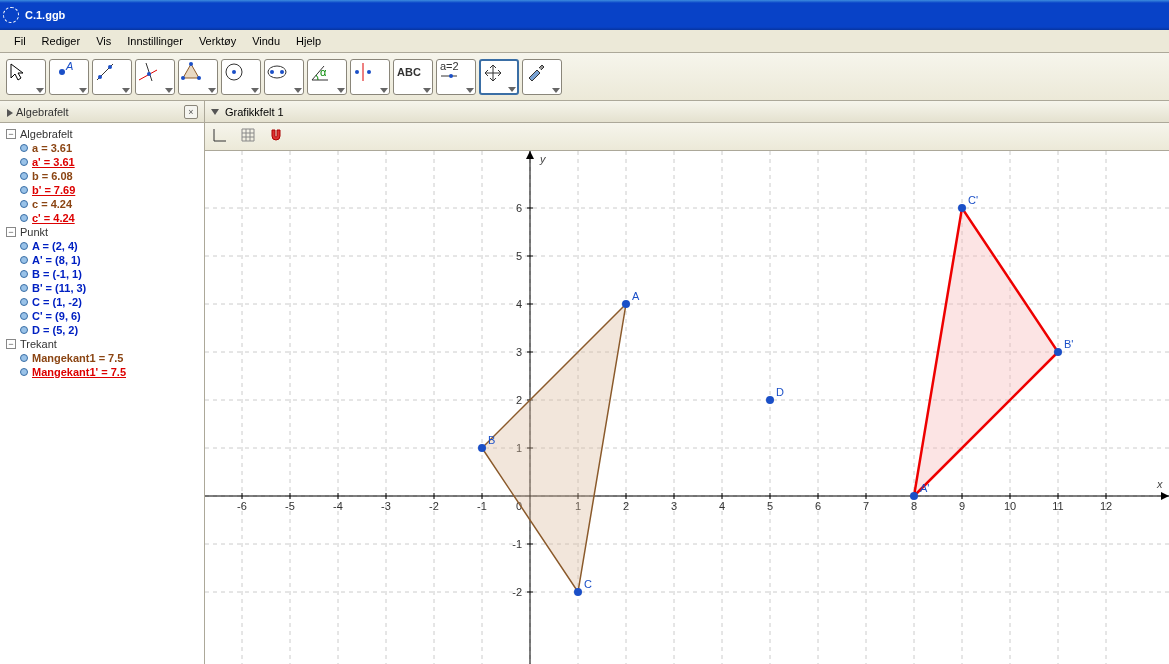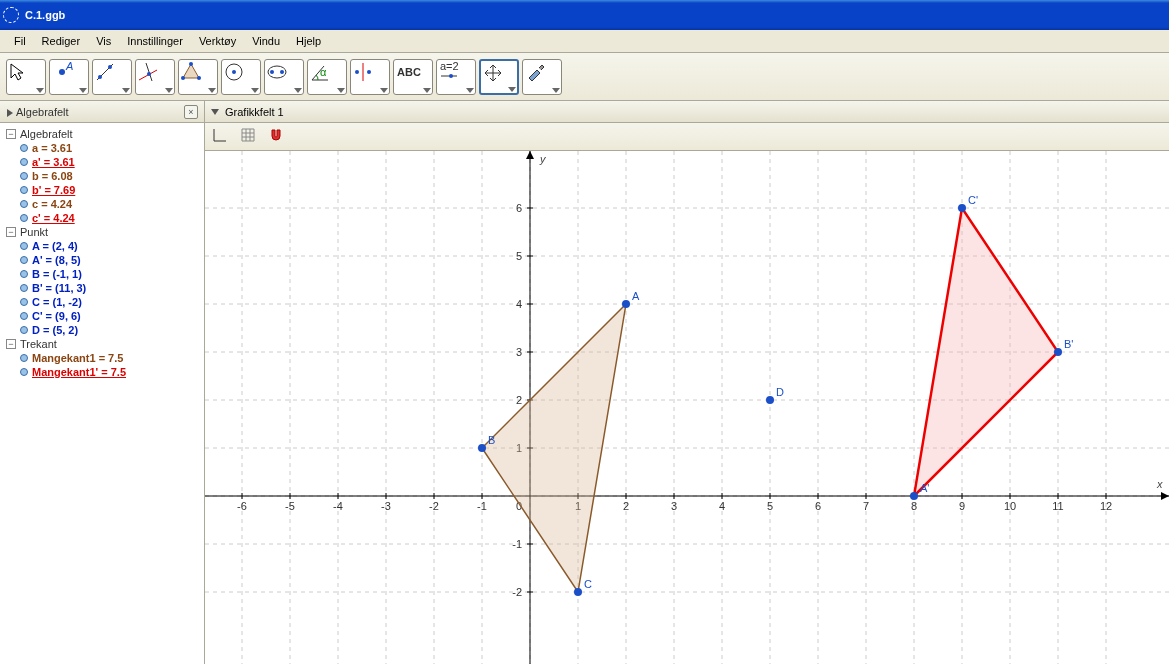--- a/index.html
+++ b/index.html
@@ -188,21 +188,21 @@
         <div class="tnode cat">
           <span class="exp">−</span>
           <span class="txt">Punkt</span>
         </div>
         <div class="tnode">
           <span class="bullet"></span>
           <span class="txt blue">A = (2, 4)</span>
         </div>
         <div class="tnode">
           <span class="bullet"></span>
-          <span class="txt blue">A' = (8, 5)</span>
+          <span class="txt blue">A' = (8, 1)</span>
         </div>
         <div class="tnode">
           <span class="bullet"></span>
           <span class="txt blue">B = (-1, 1)</span>
         </div>
         <div class="tnode">
           <span class="bullet"></span>
           <span class="txt blue">B' = (11, 3)</span>
         </div>
         <div class="tnode">

